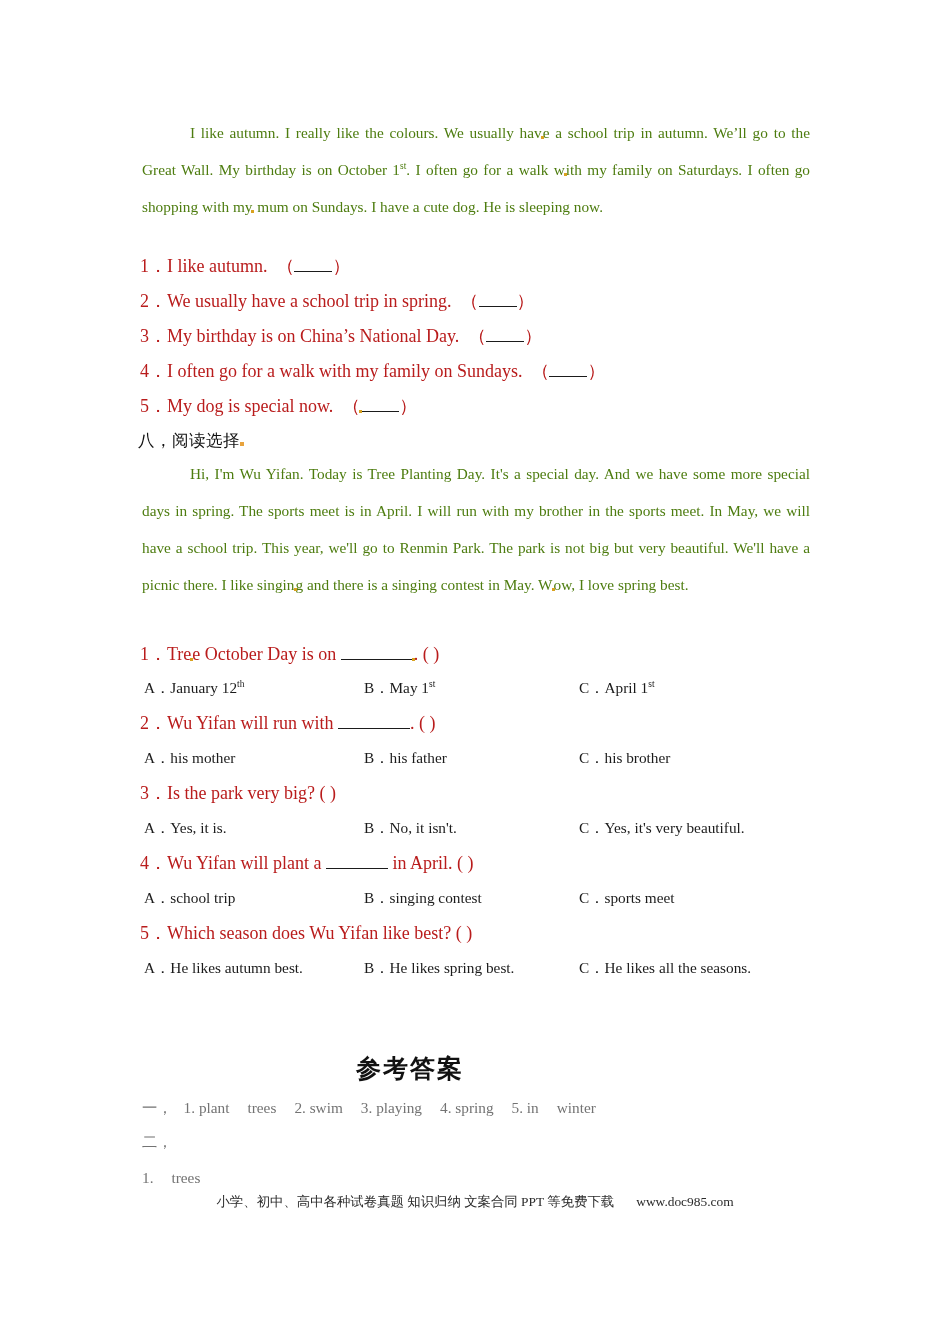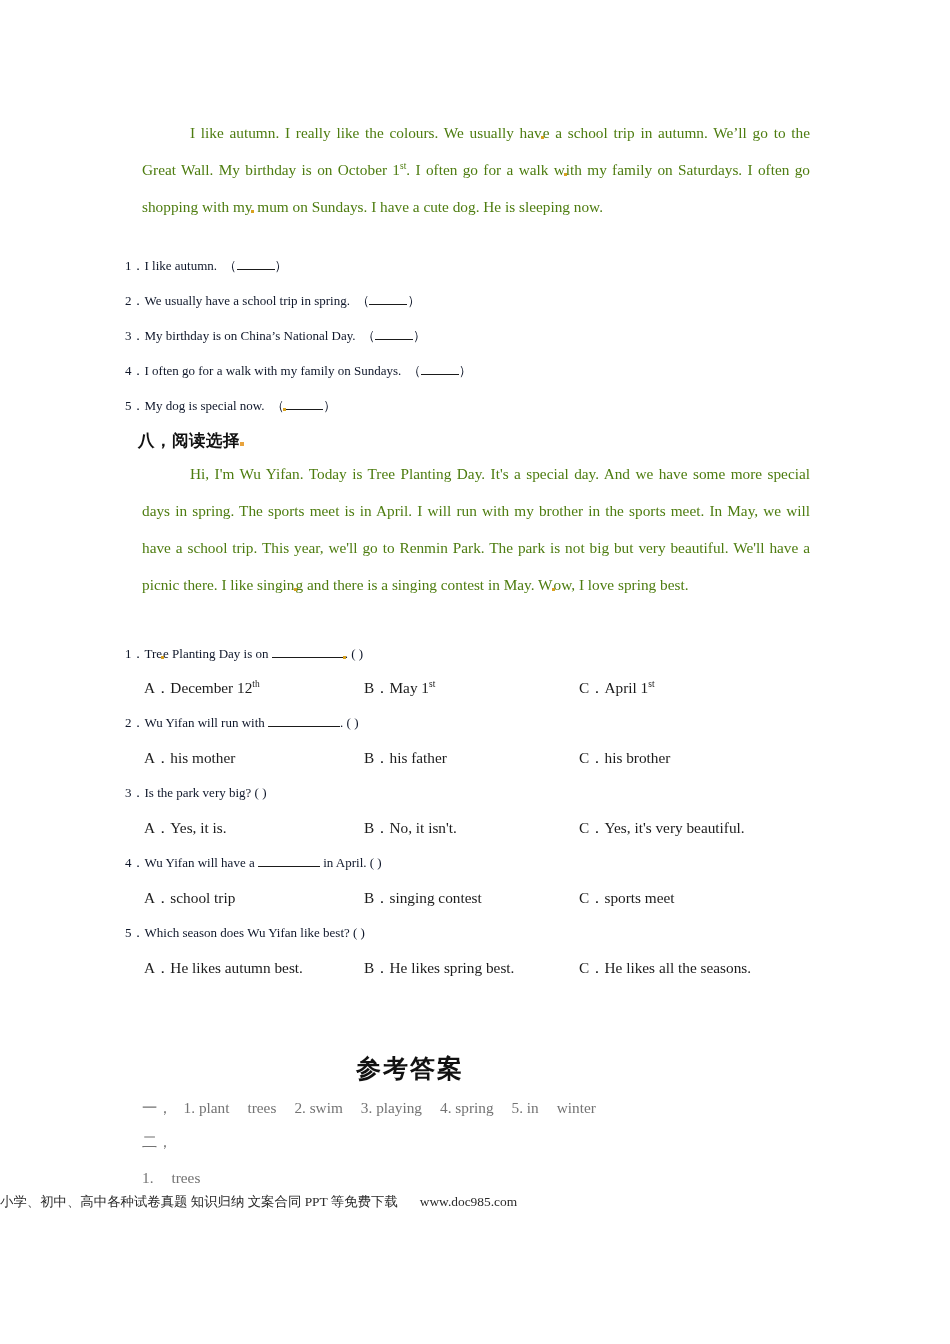--- a/index.html
+++ b/index.html
@@ -30,25 +30,25 @@
     font-size: 15.3px;
     line-height: 37px;
     text-align: justify;
     text-justify: inter-word;
     color: #4d7c0f;
   }
   .para .indent { display: inline-block; width: 48px; }
 
   .qline {
     position: absolute;
-    left: 125px;
-    font-size: 13px;
+    left: 140px;
+    font-size: 18px;
     line-height: 20px;
     white-space: nowrap;
-    color: #0f172a;
+    color: #b91c1c;
   }
   .qnum { letter-spacing: 0px; }
 
   .opts {
     position: absolute;
     left: 142px;
     width: 700px;
     font-size: 15.3px;
     line-height: 20px;
     white-space: nowrap;
@@ -58,21 +58,21 @@
   .opt-a { left: 2px; }
   .opt-b { left: 222px; }
   .opt-c { left: 437px; }
 
   sup { font-size: 0.62em; vertical-align: super; line-height: 0; }
 
   .cn-head {
     position: absolute;
     left: 138px;
     font-family: "DejaVu Sans", "Liberation Sans", sans-serif;
-    font-weight: bold;
+    font-weight: normal;
     font-size: 16.5px;
     letter-spacing: 0.5px;
     color: #111;
     white-space: nowrap;
   }
 
   .mark {
     display: inline-block;
     width: 4px; height: 4px;
     background: #e8a33d;
@@ -112,21 +112,21 @@
     line-height: 20px;
     white-space: nowrap;
     color: #737373;
   }
   .ans-line .sp { display: inline-block; width: 11px; }
   .ans-line .sp2 { display: inline-block; width: 18px; }
 
   .footer {
     position: absolute;
     left: 0; width: 950px;
-    text-align: left;
+    text-align: center;
     font-size: 13.4px;
     color: #2a2a2a;
     white-space: nowrap;
     font-family: "Liberation Serif", "DejaVu Serif", serif;
   }
   .footer .gap { display:inline-block; width: 22px; }
 </style>
 </head>
 <body>
 
@@ -154,24 +154,24 @@
 
   <div class="cn-head" style="top:430px;">
     <span>八，阅读选择</span><span class="mark"></span>
   </div>
 
   <div class="para" style="top:455px;">
     <span class="indent"></span><span>Hi, I'm Wu Yifan. Today is Tree Planting Day. It's a special day. And we have some more special days in spring. The sports meet is in April. I will run with my brother in the sports meet. In May, we will have a school trip. This year, we'll go to Renmin Park. The park is not big but very beautiful. We'll have a picnic there. I like singin</span><span class="mark-in"></span><span>g and there is a singing contest in May. W</span><span class="mark-in"></span><span>ow, I love spring best.</span>
   </div>
 
   <div class="qline" style="top:644px;">
-    <span class="qnum">1</span><span class="dot">．</span><span>Tre</span><span class="mark-in"></span><span>e Planting Day is on </span><span class="fill fill-l"></span><span class="mark-in"></span><span>. ( )</span>
+    <span class="qnum">1</span><span class="dot">．</span><span>Tre</span><span class="mark-in"></span><span>e October Day is on </span><span class="fill fill-l"></span><span class="mark-in"></span><span>. ( )</span>
   </div>
   <div class="opts" style="top:678px; height:20px;">
-    <span class="opt opt-a"><span class="lbl">A</span><span class="dot">．</span><span>December 12</span><sup>th</sup></span>
+    <span class="opt opt-a"><span class="lbl">A</span><span class="dot">．</span><span>January 12</span><sup>th</sup></span>
     <span class="opt opt-b"><span class="lbl">B</span><span class="dot">．</span><span>May 1</span><sup>st</sup></span>
     <span class="opt opt-c"><span class="lbl">C</span><span class="dot">．</span><span>April 1</span><sup>st</sup></span>
   </div>
 
   <div class="qline" style="top:713px;">
     <span class="qnum">2</span><span class="dot">．</span><span>Wu Yifan will run with </span><span class="fill fill-l"></span><span>. ( )</span>
   </div>
   <div class="opts" style="top:748px; height:20px;">
     <span class="opt opt-a"><span class="lbl">A</span><span class="dot">．</span><span>his mother</span></span>
     <span class="opt opt-b"><span class="lbl">B</span><span class="dot">．</span><span>his father</span></span>
@@ -181,21 +181,21 @@
   <div class="qline" style="top:783px;">
     <span class="qnum">3</span><span class="dot">．</span><span>Is the park very big? ( )</span>
   </div>
   <div class="opts" style="top:818px; height:20px;">
     <span class="opt opt-a"><span class="lbl">A</span><span class="dot">．</span><span>Yes, it is.</span></span>
     <span class="opt opt-b"><span class="lbl">B</span><span class="dot">．</span><span>No, it isn't.</span></span>
     <span class="opt opt-c"><span class="lbl">C</span><span class="dot">．</span><span>Yes, it's very beautiful.</span></span>
   </div>
 
   <div class="qline" style="top:853px;">
-    <span class="qnum">4</span><span class="dot">．</span><span>Wu Yifan will have a </span><span class="fill fill-m"></span><span> in April. ( )</span>
+    <span class="qnum">4</span><span class="dot">．</span><span>Wu Yifan will plant a </span><span class="fill fill-m"></span><span> in April. ( )</span>
   </div>
   <div class="opts" style="top:888px; height:20px;">
     <span class="opt opt-a"><span class="lbl">A</span><span class="dot">．</span><span>school trip</span></span>
     <span class="opt opt-b"><span class="lbl">B</span><span class="dot">．</span><span>singing contest</span></span>
     <span class="opt opt-c"><span class="lbl">C</span><span class="dot">．</span><span>sports meet</span></span>
   </div>
 
   <div class="qline" style="top:923px;">
     <span class="qnum">5</span><span class="dot">．</span><span>Which season does Wu Yifan like best? ( )</span>
   </div>

